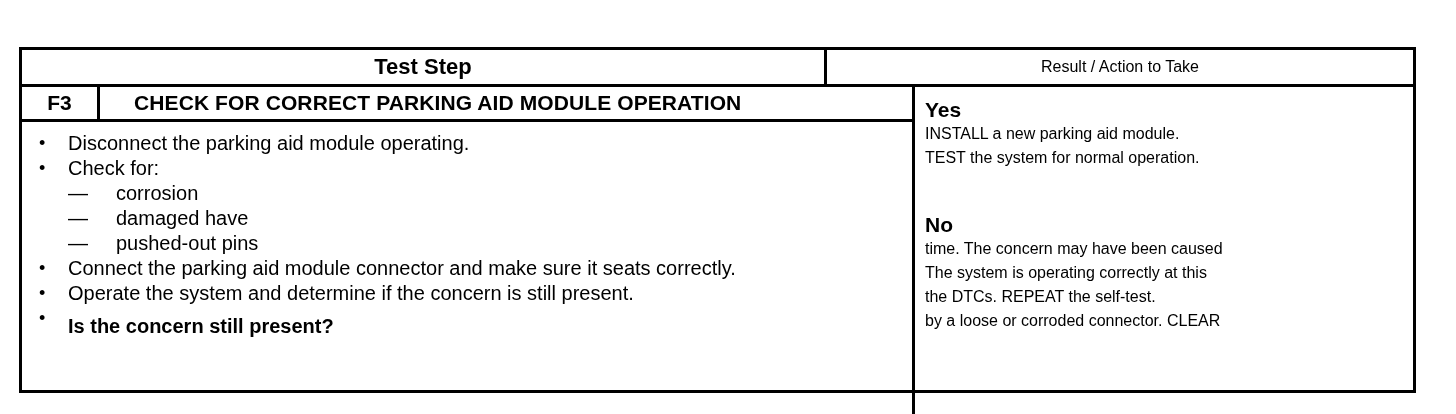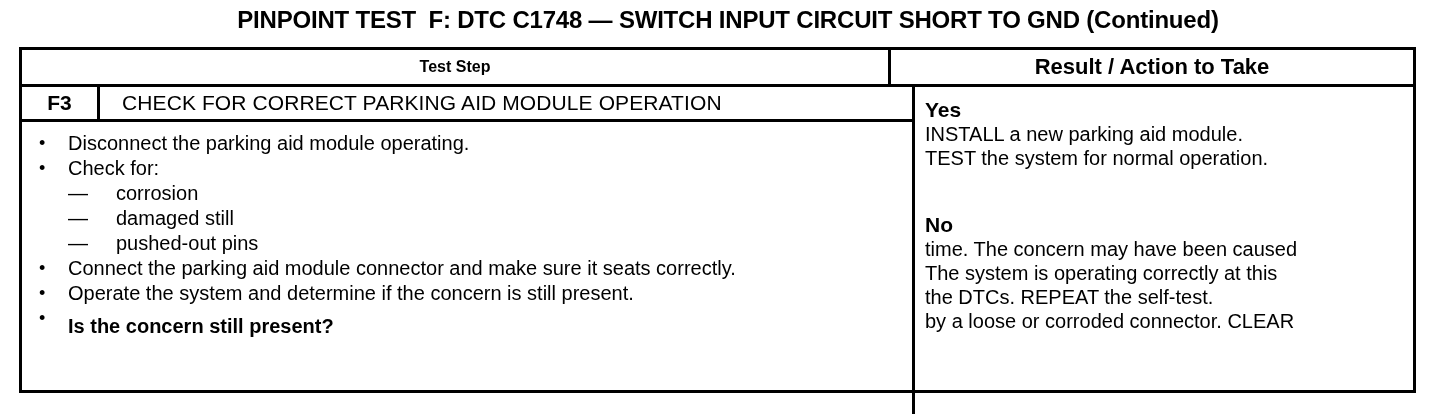--- a/index.html
+++ b/index.html
@@ -47,36 +47,36 @@
     background: #fff;
   }
 
   .thead {
     display: flex;
     height: 37px;
     border-bottom: 3px solid #000;
     box-sizing: border-box;
   }
   .th-left {
-    width: 869px;
+    width: 805px;
     box-sizing: border-box;
     border-right: 3px solid #000;
+    display: flex;
+    align-items: center;
+    justify-content: center;
+    font-size: 22px;
+    font-weight: bold;
+  }
+  .th-right {
+    flex: 1;
     display: flex;
     align-items: center;
     justify-content: center;
     font-size: 16px;
-    font-weight: bold;
-  }
-  .th-right {
-    flex: 1;
-    display: flex;
-    align-items: center;
-    justify-content: center;
-    font-size: 22px;
-    font-weight: bold;
+    font-weight: normal;
   }
 
   .tbody {
     display: flex;
     height: 337px;
   }
   .col-left {
     width: 893px;
     box-sizing: border-box;
     border-right: 3px solid #000;
@@ -105,22 +105,23 @@
     justify-content: center;
     font-size: 21px;
     font-weight: bold;
   }
   .step-title {
     flex: 1;
     display: flex;
     align-items: center;
     padding-left: 22px;
     font-size: 21px;
-    font-weight: normal;
+    font-weight: bold;
     letter-spacing: 0.1px;
+    margin-left: 12px;
   }
 
   
   .step-body {
     flex: 1;
     padding: 9px 10px 0 12px;
   }
   .bullet-row {
     display: flex;
     align-items: flex-start;
@@ -163,37 +164,31 @@
   }
 
   
   .result-block { margin-bottom: 0; }
   .result-label {
     font-size: 21px;
     font-weight: bold;
     line-height: 25px;
   }
   .result-line {
-    font-size: 20px;
+    font-size: 16px;
     line-height: 24px;
     white-space: nowrap;
   }
   .block-gap { height: 42px; }
 </style>
 </head>
 <body>
 
 <div class="page">
 
-  <div class="doc-title">
-    <span>PINPOINT TEST</span><span class="sp"></span>
-    <span>F: DTC C1748</span>
-    <span>—</span>
-    <span>SWITCH INPUT CIRCUIT SHORT TO GND (Continued)</span>
-  </div>
 
   <div class="test-table">
 
     <div class="thead">
       <div class="th-left">Test Step</div>
       <div class="th-right">Result / Action to Take</div>
     </div>
 
     <div class="tbody">
 
@@ -216,21 +211,21 @@
             <span class="bullet-text">Check for:</span>
           </div>
 
           <div class="sub-row">
             <span class="sub-mark">—</span>
             <span class="sub-text">corrosion</span>
           </div>
 
           <div class="sub-row">
             <span class="sub-mark">—</span>
-            <span class="sub-text">damaged still</span>
+            <span class="sub-text">damaged have</span>
           </div>
 
           <div class="sub-row">
             <span class="sub-mark">—</span>
             <span class="sub-text">pushed-out pins</span>
           </div>
 
           <div class="bullet-row">
             <span class="bullet-mark">•</span>
             <span class="bullet-text">Connect the parking aid module connector and make sure it seats correctly.</span>

